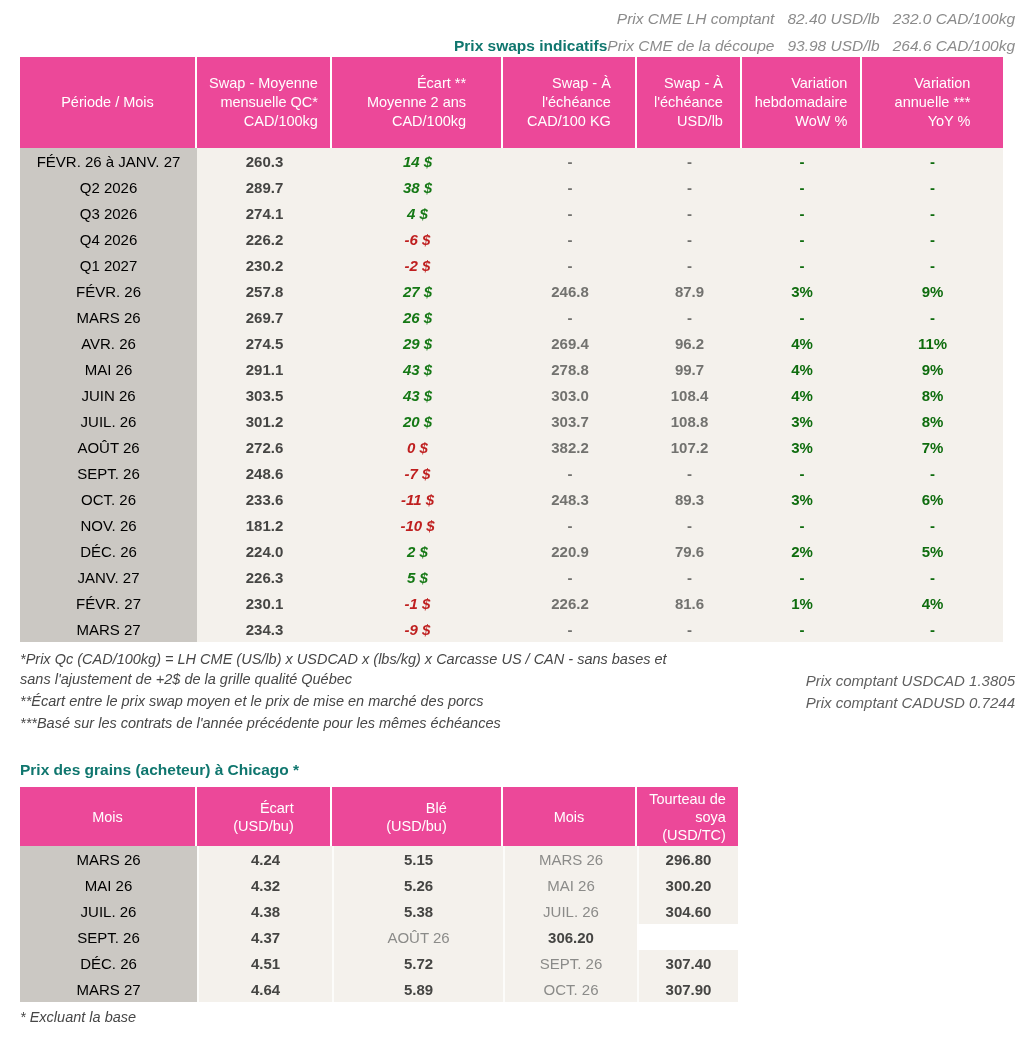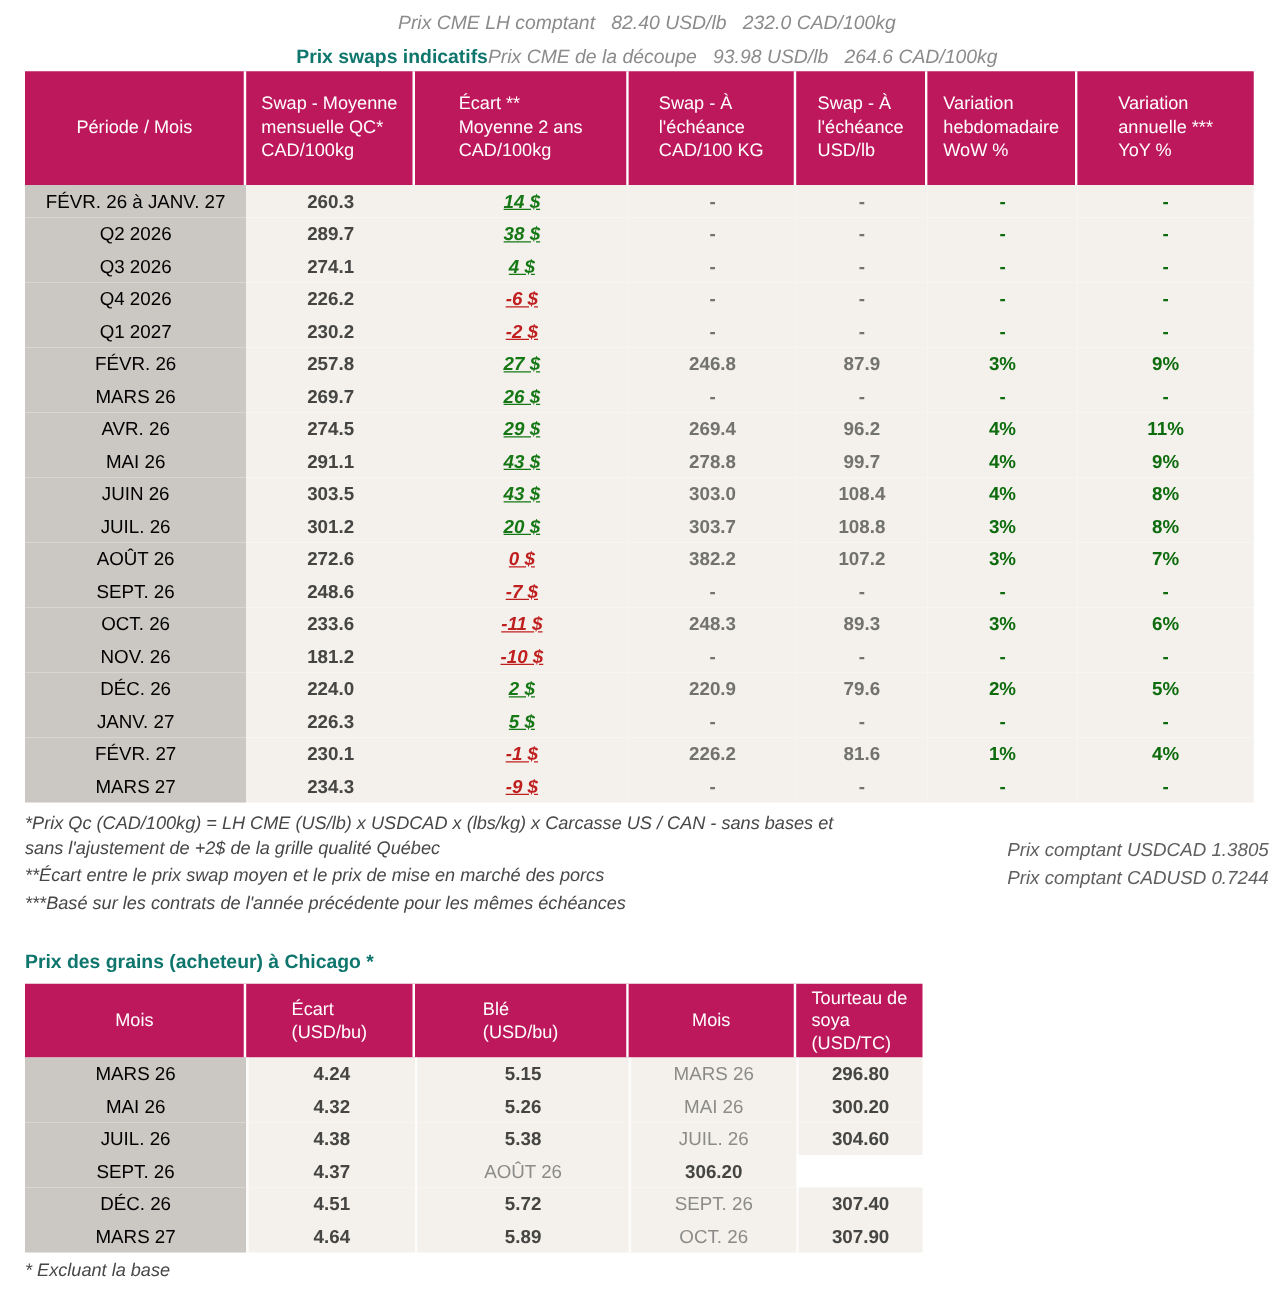--- a/index.html
+++ b/index.html
@@ -6,47 +6,47 @@
   html, body { width: 1024px; height: 1041px; }
   body {
     background: #ffffff;
     font-family: "Liberation Sans", "DejaVu Sans", sans-serif;
     overflow: hidden;
   }
   .page { padding: 6px 0 0 20px; }
 
   
   .top-area { width: 995px; }
-  .top-row { display: flex; justify-content: center; align-items: flex-end; height: 22px; }
+  .top-row { display: flex; justify-content: flex-end; align-items: flex-end; height: 22px; }
   .top-row.row2 { margin-top: 5px; }
   .cme-line { display: flex; gap: 13px; font-style: italic; color: #8b8b8b; font-size: 15.5px; white-space: nowrap; }
   .title { font-size: 15.5px; font-weight: bold; color: #0f766e; line-height: 18px; }
 
   
   .cols7 { display: grid; grid-template-columns: 177px 135px 171px 134px 105px 120px 141px; }
   .cols5 { display: grid; grid-template-columns: 177px 135px 171px 134px 101px; }
   .table { margin-top: 2px; }
   .swaps { width: 983px; }
   .grains { width: 718px; margin-top: 8px; }
   .thead .hcell {
-    background: #be185d; color: #ffffff;
+    background: #ec4899; color: #ffffff;
     display: flex; align-items: center; justify-content: center;
-    text-align: left; white-space: pre-line;
+    text-align: right; white-space: pre-line;
     font-size: 14.5px; line-height: 19px;
     border-right: 2px solid #ffffff;
   }
   .thead .hcell:last-child { border-right: none; }
   .swaps .hcell { height: 91px; }
   .grains .hcell { height: 59px; line-height: 18px; }
   .trow { height: 26px; }
   .cell { display: flex; align-items: center; justify-content: center; background: #f4f1ec; font-size: 15px; white-space: nowrap; }
   .period { background: #cbc8c3; color: #000000; }
   .v-dark { font-weight: bold; color: #454543; }
   .v-mid  { font-weight: bold; color: #72726f; }
-  .ecart  { font-weight: bold; font-style: italic; text-decoration: underline; }
+  .ecart  { font-weight: bold; font-style: italic; }
   .ecart.green { color: #157815; }
   .ecart.red   { color: #bf1f1f; }
   .pct { font-weight: bold; color: #0e6c0e; }
   .grains .trow .cell { border-left: 2px solid rgba(255,255,255,0.75); }
   .grains .trow .cell:first-child { border-left: none; }
 
   
   .footnotes { margin-top: 7px; width: 995px; }
   .fn-row { display: flex; justify-content: space-between; align-items: flex-end; margin-bottom: 2px; }
   .fn-left { font-style: italic; font-size: 14.5px; line-height: 20px; color: #474747; white-space: pre-line; }

